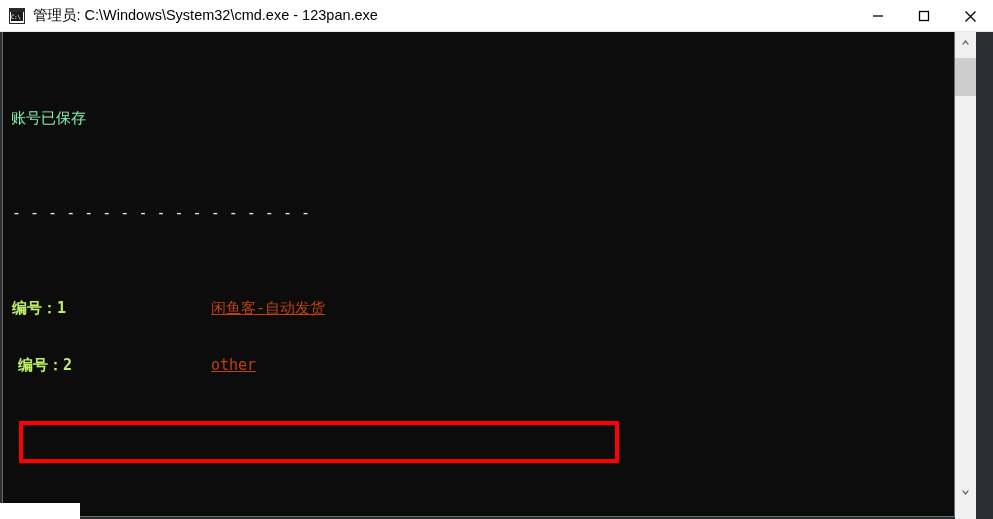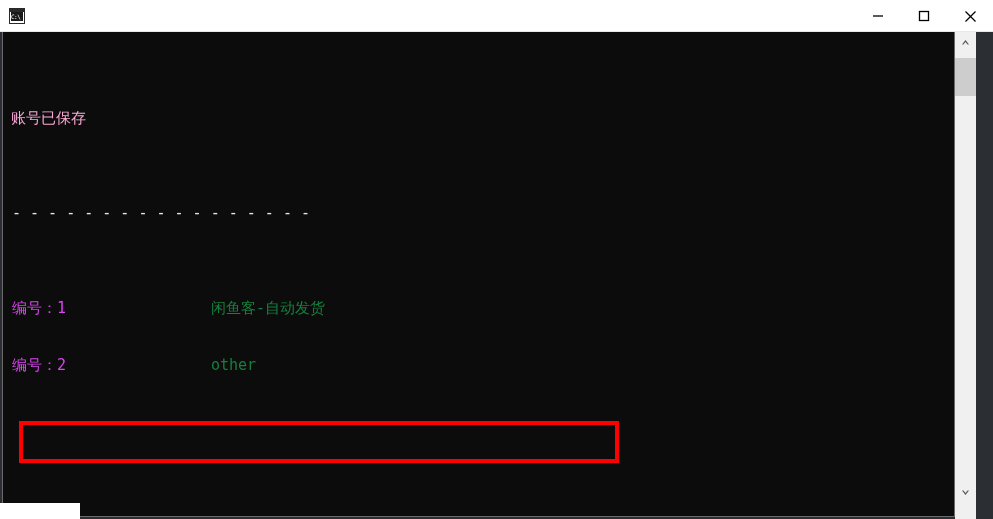--- a/index.html
+++ b/index.html
@@ -115,23 +115,23 @@
     width: 940px;
     font-family: "DejaVu Sans Mono", "Liberation Mono", monospace;
     font-size: 15px;
     line-height: 19px;
     white-space: pre;
     color: #cccccc;
   }
   .row { height: 19px; position: relative; }
   .col { position: absolute; top: 0; white-space: pre; }
 
-  .c-white   { color: #f9a8d4; }
-  .c-magenta { color: #d946ef; }
-  .c-blue    { color: #15803d; }
+  .c-white   { color: #86efac; }
+  .c-magenta { color: #bef264; font-weight: bold; }
+  .c-blue    { color: #c2410c; text-decoration: underline; }
 
   .sep { color: #e6e6e6; letter-spacing: 0px; }
 
   
   .annotation-box {
     position: absolute;
     left: 16px;
     top: 389px;
     width: 600px;
     height: 42px;
@@ -183,20 +183,21 @@
     background: #ffffff;
   }
 </style>
 </head>
 <body>
 
 <div class="window">
 
   <div class="titlebar">
     <div class="title-icon"></div>
+    <div class="title-text">管理员: C:\Windows\System32\cmd.exe - 123pan.exe</div>
     <div class="win-buttons">
       <div class="win-btn">
         <svg width="12" height="12" viewBox="0 0 12 12">
             <line x1="1" y1="6" x2="11" y2="6" stroke="#000" stroke-width="1.3"></line>
           </svg>
       </div>
       <div class="win-btn">
         <svg width="12" height="12" viewBox="0 0 12 12">
             <rect x="1.5" y="1.5" width="9" height="9" fill="none" stroke="#000" stroke-width="1.3"></rect>
           </svg>
@@ -223,21 +224,21 @@
         <div class="row">
           <span class="col sep" style="left:1px">- - - - - - - - - - - - - - - - -</span>
         </div>
 
         
         <div class="row">
           <span class="col c-magenta" style="left:1px">编号：1</span>
           <span class="col c-blue" style="left:200px">闲鱼客-自动发货</span>
         </div>
         <div class="row">
-          <span class="col c-magenta" style="left:1px">编号：2</span>
+          <span class="col c-magenta" style="left:7px">编号：2</span>
           <span class="col c-blue" style="left:200px">other</span>
         </div>
 
         
         
 
         
         
 
         

